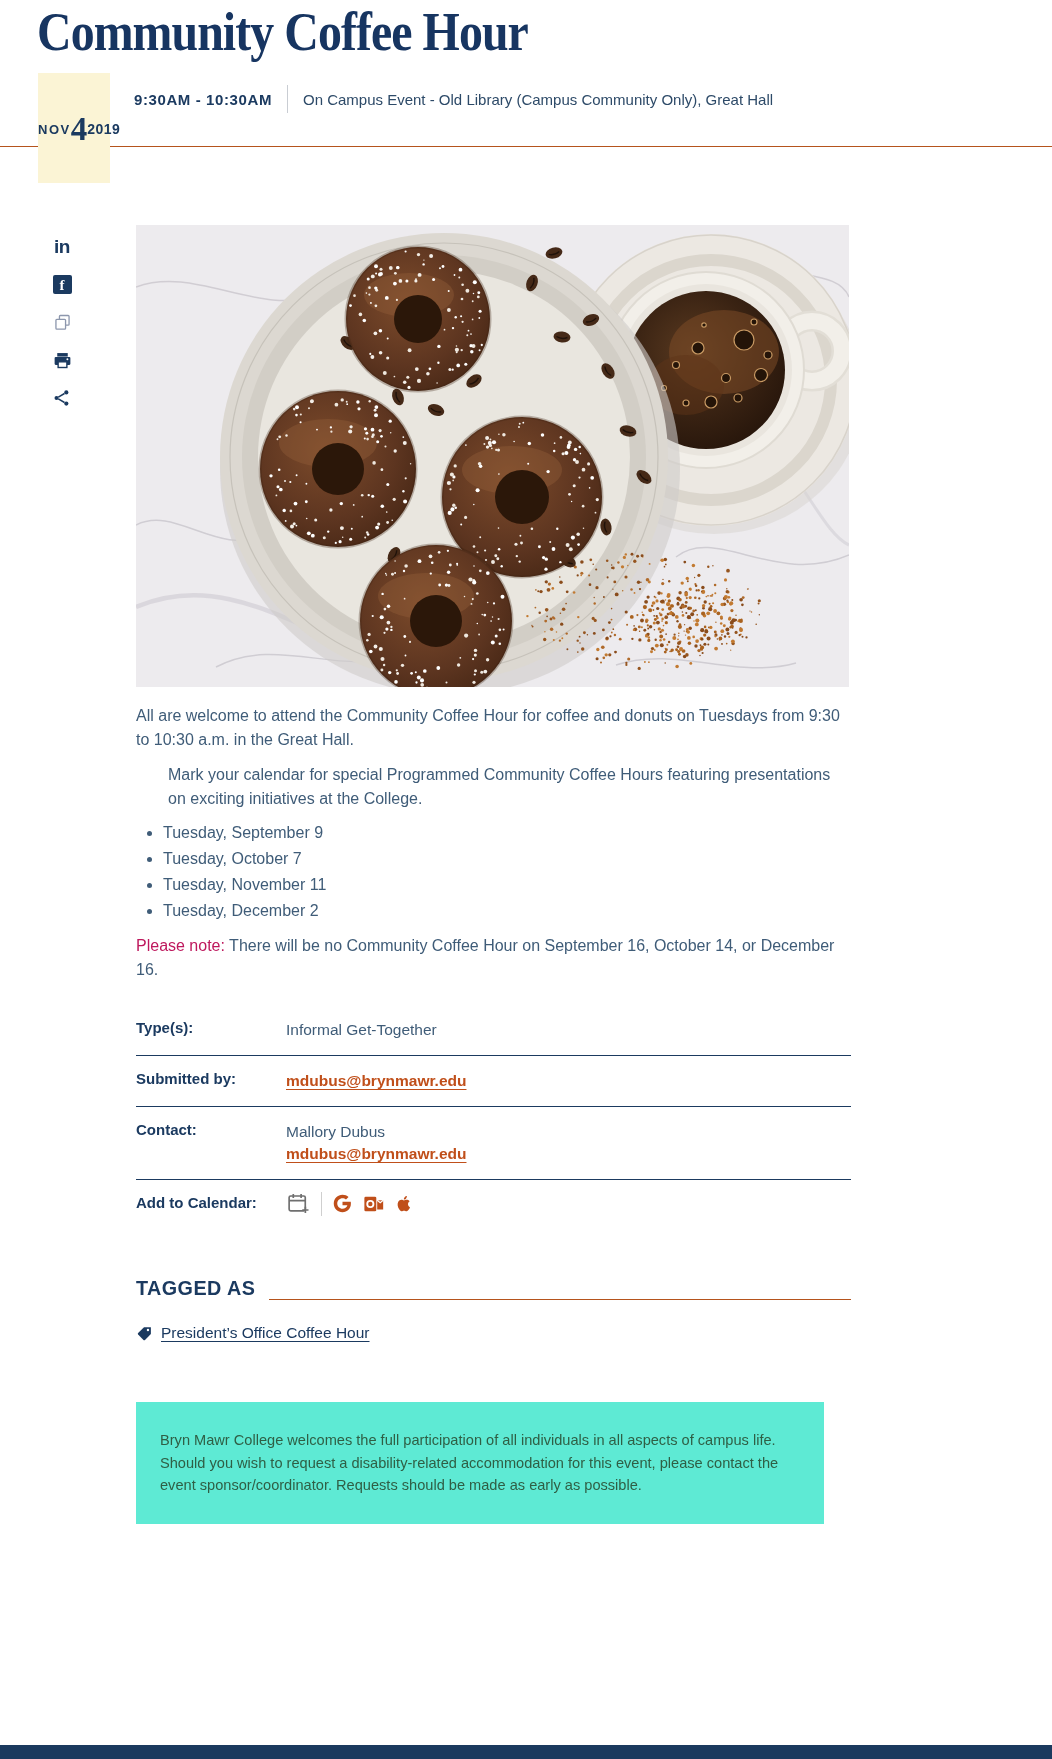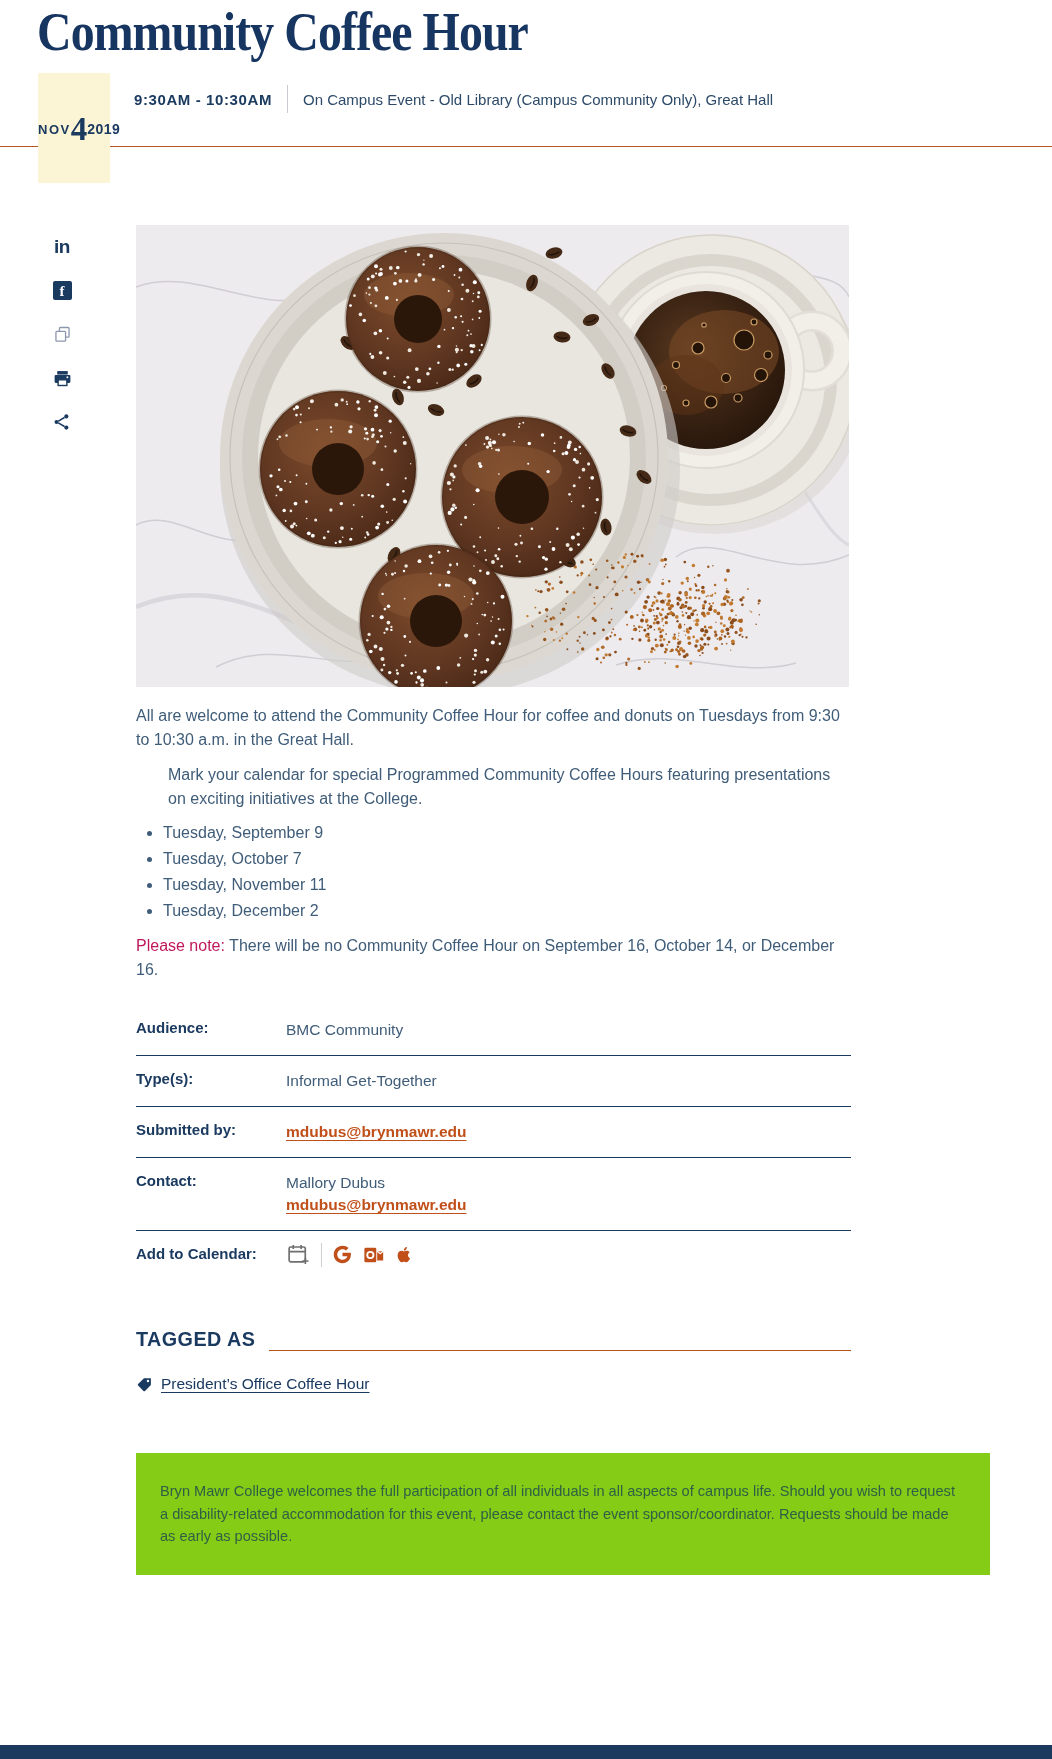--- a/index.html
+++ b/index.html
@@ -27,21 +27,21 @@
   .meta-row{
     position:absolute;left:134px;top:82px;height:34px;
     display:flex;align-items:center;gap:15px;
   }
   .meta-time{font-size:15px;font-weight:700;color:#1b3a60;letter-spacing:.6px;white-space:nowrap;}
   .meta-vdiv{width:1px;height:28px;background:#c9cdd3;}
   .meta-loc{font-size:15px;color:#2d4a68;white-space:nowrap;}
   
   .share-col{
     position:absolute;left:49px;top:236px;width:26px;
-    display:flex;flex-direction:column;gap:24px;align-items:center;
+    display:flex;flex-direction:column;gap:18px;align-items:center;
   }
   .share-btn{
     background:none;border:none;padding:0;margin:0;cursor:pointer;
     width:22px;height:20px;display:flex;align-items:center;justify-content:center;
   }
   .li-glyph{font-size:19px;font-weight:800;color:#1b3a60;line-height:1;letter-spacing:-.5px;}
   .fb-box{width:19px;height:19px;background:#1b3a60;border-radius:2px;display:flex;align-items:flex-end;justify-content:center;}
   .fb-glyph{color:#fff;font-size:15px;font-weight:700;line-height:1.05;font-family:"Liberation Serif",serif;}
   
   .photo{position:absolute;left:136px;top:225px;width:713px;height:462px;margin:0;}
@@ -68,21 +68,21 @@
   .tagged-head{display:flex;align-items:flex-end;}
   .tagged-head h2{
     margin:0;font-size:21px;font-weight:800;color:#1b3a60;letter-spacing:.5px;
     transform:scaleX(.94);transform-origin:left center;white-space:nowrap;
   }
   .tagged-line{flex:1;height:1px;background:#b5541d;margin-left:6px;}
   .tag-item{margin-top:24px;display:flex;align-items:center;gap:8px;}
   .tag-link{font-size:15.5px;color:#1b3a60;text-decoration:underline;text-underline-offset:3px;}
   
   .disclaimer{
-    margin-top:60px;width:854px;box-sizing:border-box;background:#84cc16;
+    margin-top:60px;width:688px;box-sizing:border-box;background:#5eead4;
     padding:27px 24px;
   }
   .disclaimer p{margin:0;font-size:14.6px;line-height:22.6px;color:#2f5f45;}
   
   .bottom-bar{position:absolute;left:0;top:1745px;width:1052px;height:14px;background:#1b3a5e;}
 </style>
 </head>
 <body>
 
 <header>
@@ -1108,24 +1108,20 @@
     <li>Tuesday, December 2</li>
   </ul>
 
   <p class="note">
     <b>Please note:</b>
     <span>There will be no Community Coffee Hour on September 16, October 14, or December 16.</span>
   </p>
 
   <div class="details">
     <div class="drow">
-      <div class="dlabel">Audience:</div>
-      <div class="dvalue">BMC Community</div>
-    </div>
-    <div class="drow">
       <div class="dlabel">Type(s):</div>
       <div class="dvalue">Informal Get-Together</div>
     </div>
     <div class="drow">
       <div class="dlabel">Submitted by:</div>
       <div class="dvalue">
         <a class="olink" href="#">mdubus@brynmawr.edu</a>
       </div>
     </div>
     <div class="drow">

